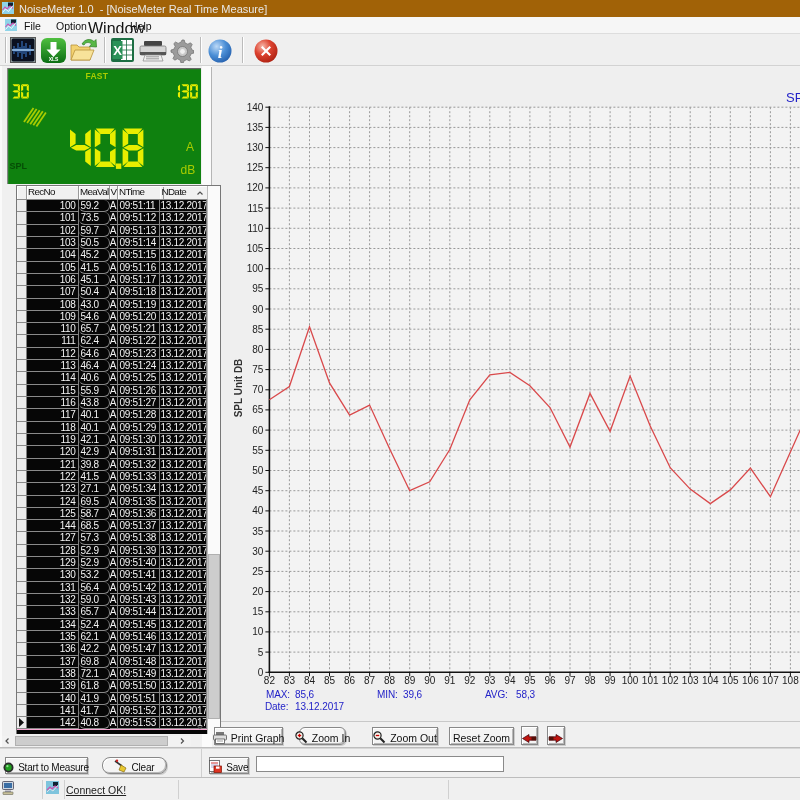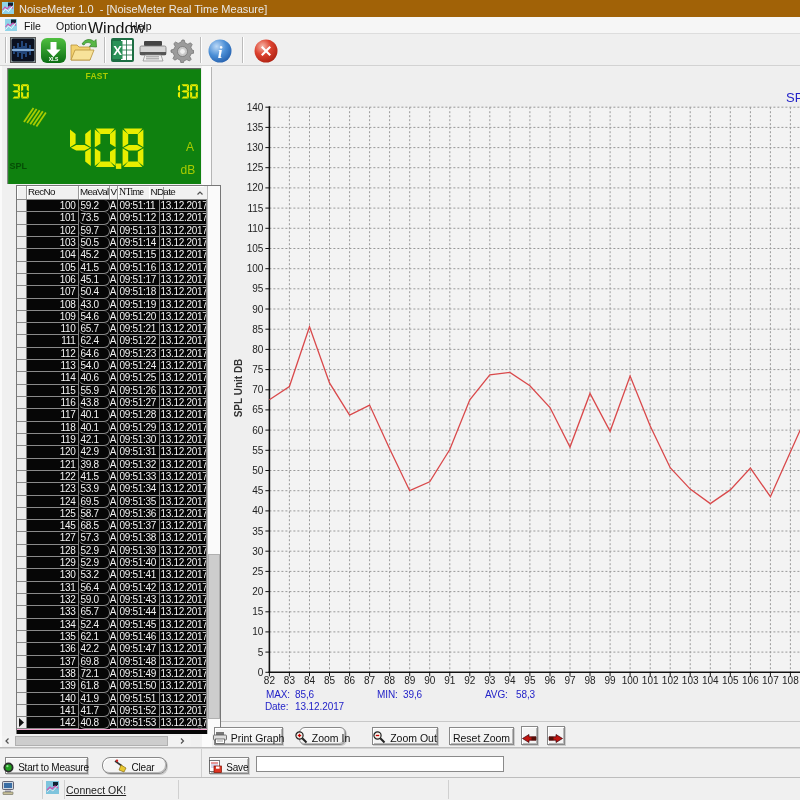--- a/index.html
+++ b/index.html
@@ -391,22 +391,22 @@
     </svg>
 <div style="position:absolute;left:211px;top:720.5px;width:589px;height:1px;background:#c8c8c8;"></div>
 
 <div style="position:absolute;left:2px;top:185px;width:204.5px;height:549px;background:#f9a8d4;border:1px solid #777;margin-left:14px;">
 
   <div style="position:absolute;left:0;top:0;width:189.5px;height:13.5px;background:#f1f1f1;border-bottom:1px solid #888;">
     <div class="hdrcell" style="left:0;width:9.5px;"></div>
     <div class="hdrcell" style="left:9.5px;width:52px;">RecNo</div>
     <div class="hdrcell" style="left:61.5px;width:31px;">MeaVal</div>
     <div class="hdrcell" style="left:92.5px;width:8px;padding-left:1px;">V</div>
-    <div class="hdrcell" style="left:100.5px;width:46px;font-family:Liberation Serif, serif;">NTime</div>
-    <div class="hdrcell" style="left:132px;width:55px;border-right:none;">NDate</div>
+    <div class="hdrcell" style="left:100.5px;width:46px;">NTime</div>
+    <div class="hdrcell" style="left:143px;width:55px;border-right:none;">NDate</div>
   </div>
 
   <div style="position:absolute;left:0;top:14px;width:189.5px;">
 <div class="tr">
           <div class="c0"></div>
           <div class="c1">100</div>
           <div class="c2">59.2</div>
           <div class="c3">A</div>
           <div class="c4">09:51:11</div>
           <div class="c5">13.12.2017</div>
@@ -503,21 +503,21 @@
           <div class="c0"></div>
           <div class="c1">112</div>
           <div class="c2">64.6</div>
           <div class="c3">A</div>
           <div class="c4">09:51:23</div>
           <div class="c5">13.12.2017</div>
         </div>
         <div class="tr">
           <div class="c0"></div>
           <div class="c1">113</div>
-          <div class="c2">54.0</div>
+          <div class="c2">46.4</div>
           <div class="c3">A</div>
           <div class="c4">09:51:24</div>
           <div class="c5">13.12.2017</div>
         </div>
         <div class="tr">
           <div class="c0"></div>
           <div class="c1">114</div>
           <div class="c2">40.6</div>
           <div class="c3">A</div>
           <div class="c4">09:51:25</div>
@@ -583,21 +583,21 @@
           <div class="c0"></div>
           <div class="c1">122</div>
           <div class="c2">41.5</div>
           <div class="c3">A</div>
           <div class="c4">09:51:33</div>
           <div class="c5">13.12.2017</div>
         </div>
         <div class="tr">
           <div class="c0"></div>
           <div class="c1">123</div>
-          <div class="c2">53.9</div>
+          <div class="c2">27.1</div>
           <div class="c3">A</div>
           <div class="c4">09:51:34</div>
           <div class="c5">13.12.2017</div>
         </div>
         <div class="tr">
           <div class="c0"></div>
           <div class="c1">124</div>
           <div class="c2">69.5</div>
           <div class="c3">A</div>
           <div class="c4">09:51:35</div>
@@ -606,21 +606,21 @@
         <div class="tr">
           <div class="c0"></div>
           <div class="c1">125</div>
           <div class="c2">58.7</div>
           <div class="c3">A</div>
           <div class="c4">09:51:36</div>
           <div class="c5">13.12.2017</div>
         </div>
         <div class="tr">
           <div class="c0"></div>
-          <div class="c1">145</div>
+          <div class="c1">144</div>
           <div class="c2">68.5</div>
           <div class="c3">A</div>
           <div class="c4">09:51:37</div>
           <div class="c5">13.12.2017</div>
         </div>
         <div class="tr">
           <div class="c0"></div>
           <div class="c1">127</div>
           <div class="c2">57.3</div>
           <div class="c3">A</div>

